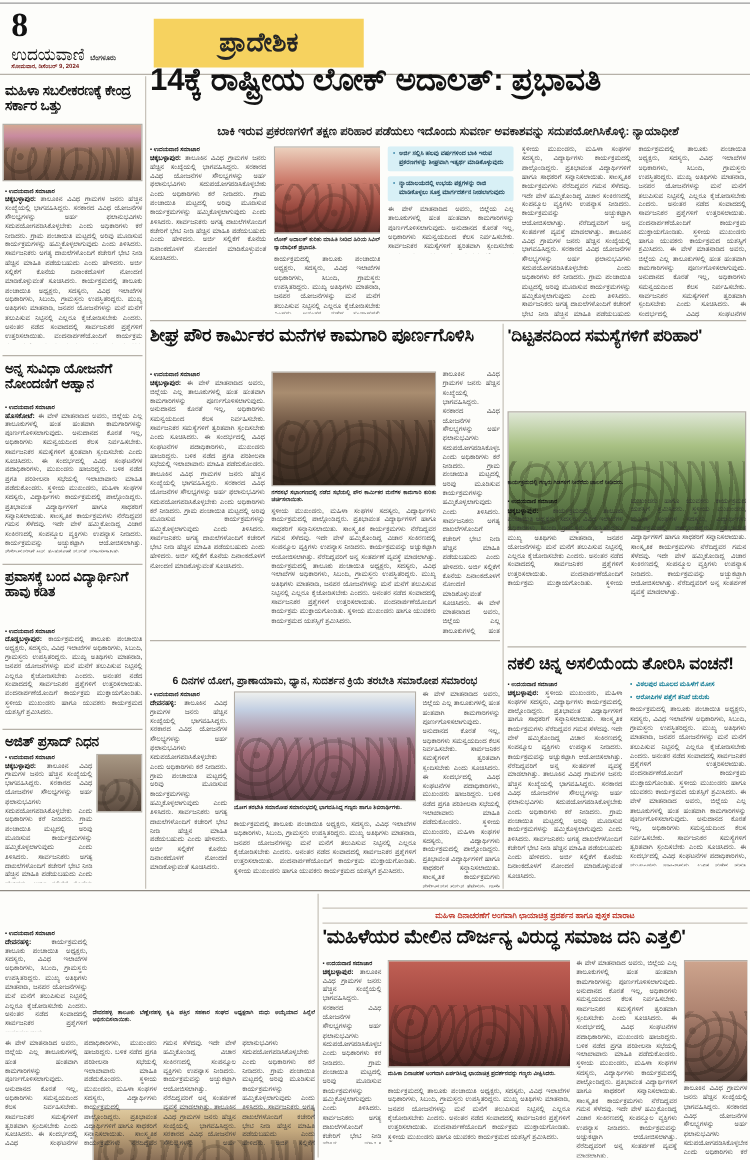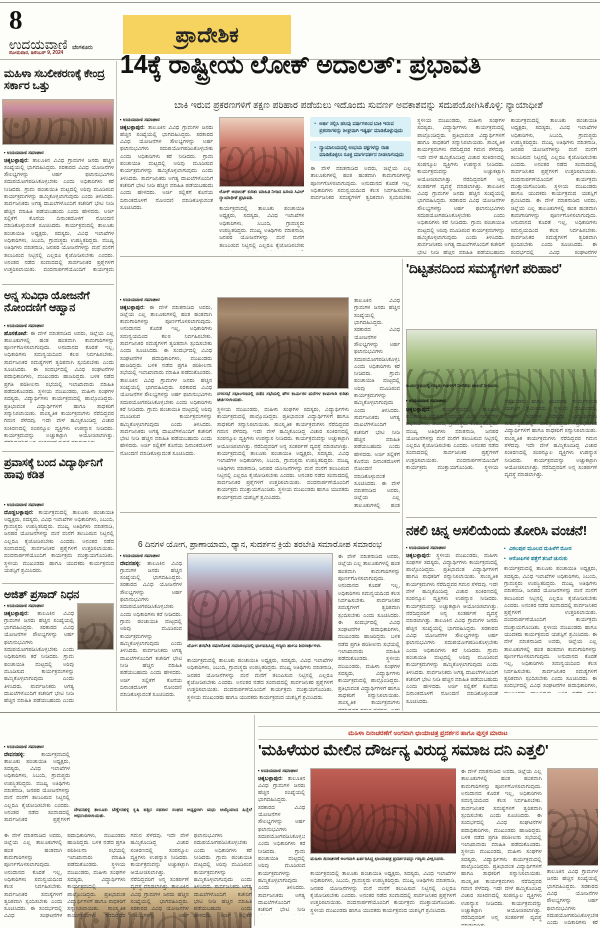--- a/index.html
+++ b/index.html
@@ -1,21 +1,21 @@
 <!DOCTYPE html>
 <html><head>
 <meta charset="utf-8">
 <style>
   *{margin:0;padding:0;box-sizing:border-box}
   html,body{background:#e8e8e4}
   .page{position:relative;width:600px;height:928px;background:#fdfdfa;overflow:hidden;
         font-family:"Liberation Sans",sans-serif;color:#222}
   .abs{position:absolute}
   .hl{font-weight:bold;color:#131313;text-align:left;line-height:1.12;letter-spacing:-.2px}
-  .sub{font-weight:normal;color:#1c1c1c;text-align:center;line-height:1.2}
+  .sub{font-weight:bold;color:#1c1c1c;text-align:center;line-height:1.2}
   .body{font-size:5.5px;line-height:1.33;text-align:justify;color:#333;overflow:hidden}
   .byl{font-size:4.6px;font-weight:bold;color:#101010;margin-bottom:1.5px;white-space:nowrap;overflow:hidden}
   .byl::before{content:"▪ ";font-size:4.6px;color:#111}
   .dl{font-weight:bold;color:#111}
   .cap{font-size:4.6px;font-weight:bold;color:#1e1e1e;line-height:1.28;text-align:justify;overflow:hidden;margin-top:2px}
   .ph{position:relative;border:1px solid #b3aea6;overflow:hidden}
   .ph::after{content:"";position:absolute;left:0;right:0;bottom:0;height:58%;opacity:.45;
      background:repeating-radial-gradient(circle at 12% 28%, rgba(25,18,12,.5) 0 2.5px, transparent 3px 11px),
                 repeating-radial-gradient(circle at 55% 60%, rgba(25,18,12,.4) 0 2.5px, transparent 3px 13px)}
   .ph-meeting{background:linear-gradient(180deg,#d3a893 0%,#c98ba0 20%,#96705a 48%,#63483a 100%)}
@@ -112,20 +112,21 @@
     </div>
     <div style="width:90px;overflow:hidden">
       <div class="body" style="height:138px"><span>ಸ್ಥಳೀಯ ಮುಖಂಡರು, ಮಹಿಳಾ ಸಂಘಗಳ ಸದಸ್ಯರು, ವಿದ್ಯಾರ್ಥಿಗಳು ಕಾರ್ಯಕ್ರಮದಲ್ಲಿ ಪಾಲ್ಗೊಂಡಿದ್ದರು. ಪ್ರತಿಭಾವಂತ ವಿದ್ಯಾರ್ಥಿಗಳಿಗೆ ಹಾಗೂ ಸಾಧಕರಿಗೆ ಸನ್ಮಾನಿಸಲಾಯಿತು. ಸಾಂಸ್ಕೃತಿಕ ಕಾರ್ಯಕ್ರಮಗಳು ನೆರೆದಿದ್ದವರ ಗಮನ ಸೆಳೆದವು. ಇದೇ ವೇಳೆ ಹಮ್ಮಿಕೊಂಡಿದ್ದ ವಿಚಾರ ಸಂಕಿರಣದಲ್ಲಿ ಸಂಪನ್ಮೂಲ ವ್ಯಕ್ತಿಗಳು ಉಪನ್ಯಾಸ ನೀಡಿದರು. ಕಾರ್ಯಕ್ರಮವನ್ನು ಅಚ್ಚುಕಟ್ಟಾಗಿ ಆಯೋಜಿಸಲಾಗಿತ್ತು. ನೆರೆದಿದ್ದವರಿಗೆ ಅನ್ನ ಸಂತರ್ಪಣೆ ವ್ಯವಸ್ಥೆ ಮಾಡಲಾಗಿತ್ತು.</span> <span>ತಾಲೂಕಿನ ವಿವಿಧ ಗ್ರಾಮಗಳ ಜನರು ಹೆಚ್ಚಿನ ಸಂಖ್ಯೆಯಲ್ಲಿ ಭಾಗವಹಿಸಿದ್ದರು. ಸರಕಾರದ ವಿವಿಧ ಯೋಜನೆಗಳ ಸೌಲಭ್ಯಗಳನ್ನು ಅರ್ಹ ಫಲಾನುಭವಿಗಳು ಸದುಪಯೋಗಪಡಿಸಿಕೊಳ್ಳಬೇಕು ಎಂದು ಅಧಿಕಾರಿಗಳು ಕರೆ ನೀಡಿದರು. ಗ್ರಾಮ ಪಂಚಾಯಿತಿ ಮಟ್ಟದಲ್ಲಿ ಅರಿವು ಮೂಡಿಸುವ ಕಾರ್ಯಕ್ರಮಗಳನ್ನು ಹಮ್ಮಿಕೊಳ್ಳಲಾಗುವುದು ಎಂದು ತಿಳಿಸಿದರು. ಸಾರ್ವಜನಿಕರು ಅಗತ್ಯ ದಾಖಲೆಗಳೊಂದಿಗೆ ಕಚೇರಿಗೆ ಭೇಟಿ ನೀಡಿ ಹೆಚ್ಚಿನ ಮಾಹಿತಿ ಪಡೆಯಬಹುದು ಎಂದು ಹೇಳಿದರು. ಅರ್ಜಿ ಸಲ್ಲಿಕೆಗೆ ಕೊನೆಯ ದಿನಾಂಕದೊಳಗೆ ನೋಂದಣಿ ಮಾಡಿಕೊಳ್ಳುವಂತೆ ಸೂಚಿಸಿದರು.</span></div>
     </div>
     <div style="width:89px;overflow:hidden">
       <div class="body" style="height:138px"><span>ಕಾರ್ಯಕ್ರಮದಲ್ಲಿ ತಾಲೂಕು ಪಂಚಾಯಿತಿ ಅಧ್ಯಕ್ಷರು, ಸದಸ್ಯರು, ವಿವಿಧ ಇಲಾಖೆಗಳ ಅಧಿಕಾರಿಗಳು, ಸಿಬಂದಿ, ಗ್ರಾಮಸ್ಥರು ಉಪಸ್ಥಿತರಿದ್ದರು. ಮುಖ್ಯ ಅತಿಥಿಗಳು ಮಾತನಾಡಿ, ಜನಪರ ಯೋಜನೆಗಳನ್ನು ಮನೆ ಮನೆಗೆ ತಲುಪಿಸುವ ನಿಟ್ಟಿನಲ್ಲಿ ಎಲ್ಲರೂ ಕೈಜೋಡಿಸಬೇಕು ಎಂದರು. ಅನಂತರ ನಡೆದ ಸಂವಾದದಲ್ಲಿ ಸಾರ್ವಜನಿಕರ ಪ್ರಶ್ನೆಗಳಿಗೆ ಉತ್ತರಿಸಲಾಯಿತು. ವಂದನಾರ್ಪಣೆಯೊಂದಿಗೆ ಕಾರ್ಯಕ್ರಮ ಮುಕ್ತಾಯಗೊಂಡಿತು. ಸ್ಥಳೀಯ ಮುಖಂಡರು ಹಾಗೂ ಯುವಕರು ಕಾರ್ಯಕ್ರಮದ ಯಶಸ್ಸಿಗೆ ಶ್ರಮಿಸಿದರು.</span> <span>ಈ ವೇಳೆ ಮಾತನಾಡಿದ ಅವರು, ಜಿಲ್ಲೆಯ ಎಲ್ಲ ತಾಲೂಕುಗಳಲ್ಲಿ ಹಂತ ಹಂತವಾಗಿ ಕಾಮಗಾರಿಗಳನ್ನು ಪೂರ್ಣಗೊಳಿಸಲಾಗುವುದು. ಅನುದಾನದ ಕೊರತೆ ಇಲ್ಲ, ಅಧಿಕಾರಿಗಳು ಸಮನ್ವಯದಿಂದ ಕೆಲಸ ನಿರ್ವಹಿಸಬೇಕು. ಸಾರ್ವಜನಿಕರ ಸಮಸ್ಯೆಗಳಿಗೆ ತ್ವರಿತವಾಗಿ ಸ್ಪಂದಿಸಬೇಕು ಎಂದು ಸೂಚಿಸಿದರು. ಈ ಸಂದರ್ಭದಲ್ಲಿ ವಿವಿಧ ಸಂಘಟನೆಗಳ ಪದಾಧಿಕಾರಿಗಳು, ಮುಖಂಡರು ಹಾಜರಿದ್ದರು. ಬಳಿಕ ನಡೆದ ಪ್ರಗತಿ ಪರಿಶೀಲನಾ ಸಭೆಯಲ್ಲಿ ಇಲಾಖಾವಾರು ಮಾಹಿತಿ ಪಡೆದುಕೊಂಡರು.</span></div>
     </div>
   </div>
   <div class="hr" style="top:256px;left:120px;width:477px"></div>
 
+  <div class="abs hl" style="top:261px;left:120px;width:280px;font-size:14.5px">ಶೀಘ್ರ ಪೌರ ಕಾರ್ಮಿಕರ ಮನೆಗಳ ಕಾಮಗಾರಿ ಪೂರ್ಣಗೊಳಿಸಿ</div>
   <div class="abs" style="top:297px;left:120px;width:280px;height:212px;display:flex;gap:5px">
     <div style="width:92px;overflow:hidden">
       <div class="byl">ಉದಯವಾಣಿ ಸಮಾಚಾರ</div>
       <div class="body" style="height:200px"><span class="dl">ಚಿಕ್ಕಬಳ್ಳಾಪುರ:</span> <span>ಈ ವೇಳೆ ಮಾತನಾಡಿದ ಅವರು, ಜಿಲ್ಲೆಯ ಎಲ್ಲ ತಾಲೂಕುಗಳಲ್ಲಿ ಹಂತ ಹಂತವಾಗಿ ಕಾಮಗಾರಿಗಳನ್ನು ಪೂರ್ಣಗೊಳಿಸಲಾಗುವುದು. ಅನುದಾನದ ಕೊರತೆ ಇಲ್ಲ, ಅಧಿಕಾರಿಗಳು ಸಮನ್ವಯದಿಂದ ಕೆಲಸ ನಿರ್ವಹಿಸಬೇಕು. ಸಾರ್ವಜನಿಕರ ಸಮಸ್ಯೆಗಳಿಗೆ ತ್ವರಿತವಾಗಿ ಸ್ಪಂದಿಸಬೇಕು ಎಂದು ಸೂಚಿಸಿದರು. ಈ ಸಂದರ್ಭದಲ್ಲಿ ವಿವಿಧ ಸಂಘಟನೆಗಳ ಪದಾಧಿಕಾರಿಗಳು, ಮುಖಂಡರು ಹಾಜರಿದ್ದರು. ಬಳಿಕ ನಡೆದ ಪ್ರಗತಿ ಪರಿಶೀಲನಾ ಸಭೆಯಲ್ಲಿ ಇಲಾಖಾವಾರು ಮಾಹಿತಿ ಪಡೆದುಕೊಂಡರು.</span> <span>ತಾಲೂಕಿನ ವಿವಿಧ ಗ್ರಾಮಗಳ ಜನರು ಹೆಚ್ಚಿನ ಸಂಖ್ಯೆಯಲ್ಲಿ ಭಾಗವಹಿಸಿದ್ದರು. ಸರಕಾರದ ವಿವಿಧ ಯೋಜನೆಗಳ ಸೌಲಭ್ಯಗಳನ್ನು ಅರ್ಹ ಫಲಾನುಭವಿಗಳು ಸದುಪಯೋಗಪಡಿಸಿಕೊಳ್ಳಬೇಕು ಎಂದು ಅಧಿಕಾರಿಗಳು ಕರೆ ನೀಡಿದರು. ಗ್ರಾಮ ಪಂಚಾಯಿತಿ ಮಟ್ಟದಲ್ಲಿ ಅರಿವು ಮೂಡಿಸುವ ಕಾರ್ಯಕ್ರಮಗಳನ್ನು ಹಮ್ಮಿಕೊಳ್ಳಲಾಗುವುದು ಎಂದು ತಿಳಿಸಿದರು. ಸಾರ್ವಜನಿಕರು ಅಗತ್ಯ ದಾಖಲೆಗಳೊಂದಿಗೆ ಕಚೇರಿಗೆ ಭೇಟಿ ನೀಡಿ ಹೆಚ್ಚಿನ ಮಾಹಿತಿ ಪಡೆಯಬಹುದು ಎಂದು ಹೇಳಿದರು. ಅರ್ಜಿ ಸಲ್ಲಿಕೆಗೆ ಕೊನೆಯ ದಿನಾಂಕದೊಳಗೆ ನೋಂದಣಿ ಮಾಡಿಕೊಳ್ಳುವಂತೆ ಸೂಚಿಸಿದರು.</span></div>
     </div>
     <div style="width:132px;overflow:hidden">
       <div class="ph ph-hall" style="width:132px;height:92px"></div>
       <div class="cap" style="height:15px">ನಗರಸಭೆ ಸಭಾಂಗಣದಲ್ಲಿ ನಡೆದ ಸಭೆಯಲ್ಲಿ ಪೌರ ಕಾರ್ಮಿಕರ ಮನೆಗಳ ಕಾಮಗಾರಿ ಕುರಿತು ಚರ್ಚಿಸಲಾಯಿತು.</div>
       <div class="body" style="height:98px"><span>ಸ್ಥಳೀಯ ಮುಖಂಡರು, ಮಹಿಳಾ ಸಂಘಗಳ ಸದಸ್ಯರು, ವಿದ್ಯಾರ್ಥಿಗಳು ಕಾರ್ಯಕ್ರಮದಲ್ಲಿ ಪಾಲ್ಗೊಂಡಿದ್ದರು. ಪ್ರತಿಭಾವಂತ ವಿದ್ಯಾರ್ಥಿಗಳಿಗೆ ಹಾಗೂ ಸಾಧಕರಿಗೆ ಸನ್ಮಾನಿಸಲಾಯಿತು. ಸಾಂಸ್ಕೃತಿಕ ಕಾರ್ಯಕ್ರಮಗಳು ನೆರೆದಿದ್ದವರ ಗಮನ ಸೆಳೆದವು. ಇದೇ ವೇಳೆ ಹಮ್ಮಿಕೊಂಡಿದ್ದ ವಿಚಾರ ಸಂಕಿರಣದಲ್ಲಿ ಸಂಪನ್ಮೂಲ ವ್ಯಕ್ತಿಗಳು ಉಪನ್ಯಾಸ ನೀಡಿದರು. ಕಾರ್ಯಕ್ರಮವನ್ನು ಅಚ್ಚುಕಟ್ಟಾಗಿ ಆಯೋಜಿಸಲಾಗಿತ್ತು. ನೆರೆದಿದ್ದವರಿಗೆ ಅನ್ನ ಸಂತರ್ಪಣೆ ವ್ಯವಸ್ಥೆ ಮಾಡಲಾಗಿತ್ತು.</span> <span>ಕಾರ್ಯಕ್ರಮದಲ್ಲಿ ತಾಲೂಕು ಪಂಚಾಯಿತಿ ಅಧ್ಯಕ್ಷರು, ಸದಸ್ಯರು, ವಿವಿಧ ಇಲಾಖೆಗಳ ಅಧಿಕಾರಿಗಳು, ಸಿಬಂದಿ, ಗ್ರಾಮಸ್ಥರು ಉಪಸ್ಥಿತರಿದ್ದರು. ಮುಖ್ಯ ಅತಿಥಿಗಳು ಮಾತನಾಡಿ, ಜನಪರ ಯೋಜನೆಗಳನ್ನು ಮನೆ ಮನೆಗೆ ತಲುಪಿಸುವ ನಿಟ್ಟಿನಲ್ಲಿ ಎಲ್ಲರೂ ಕೈಜೋಡಿಸಬೇಕು ಎಂದರು. ಅನಂತರ ನಡೆದ ಸಂವಾದದಲ್ಲಿ ಸಾರ್ವಜನಿಕರ ಪ್ರಶ್ನೆಗಳಿಗೆ ಉತ್ತರಿಸಲಾಯಿತು. ವಂದನಾರ್ಪಣೆಯೊಂದಿಗೆ ಕಾರ್ಯಕ್ರಮ ಮುಕ್ತಾಯಗೊಂಡಿತು. ಸ್ಥಳೀಯ ಮುಖಂಡರು ಹಾಗೂ ಯುವಕರು ಕಾರ್ಯಕ್ರಮದ ಯಶಸ್ಸಿಗೆ ಶ್ರಮಿಸಿದರು.</span></div>
     </div>

